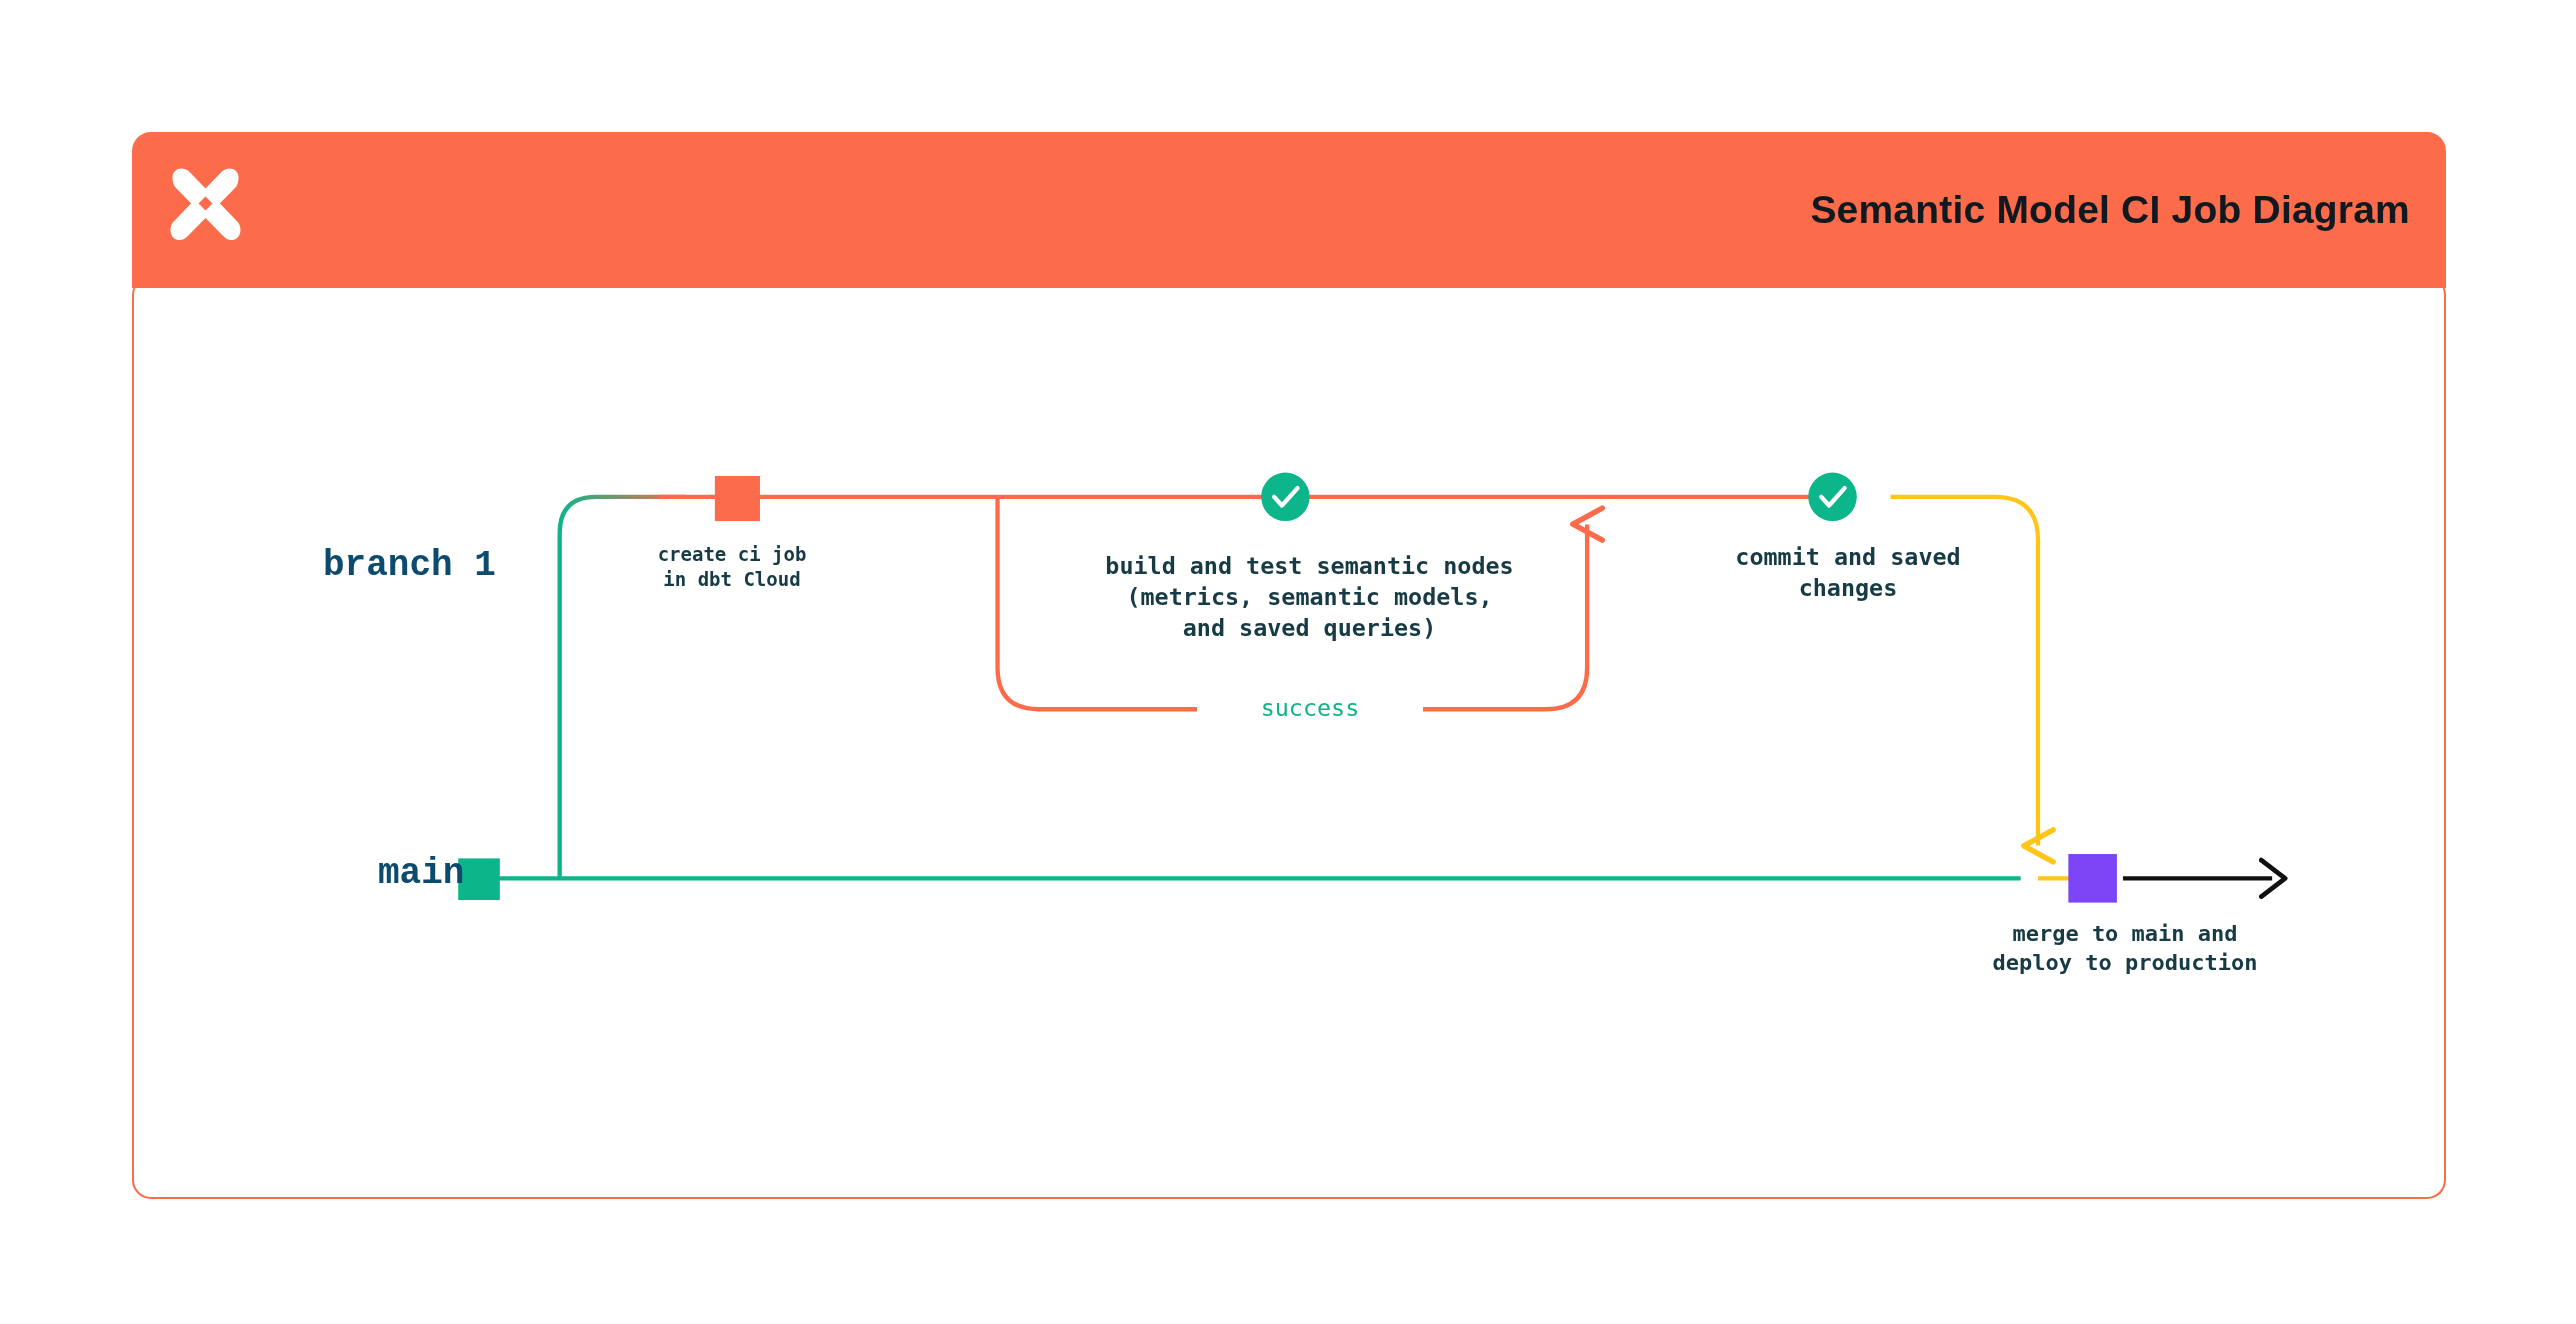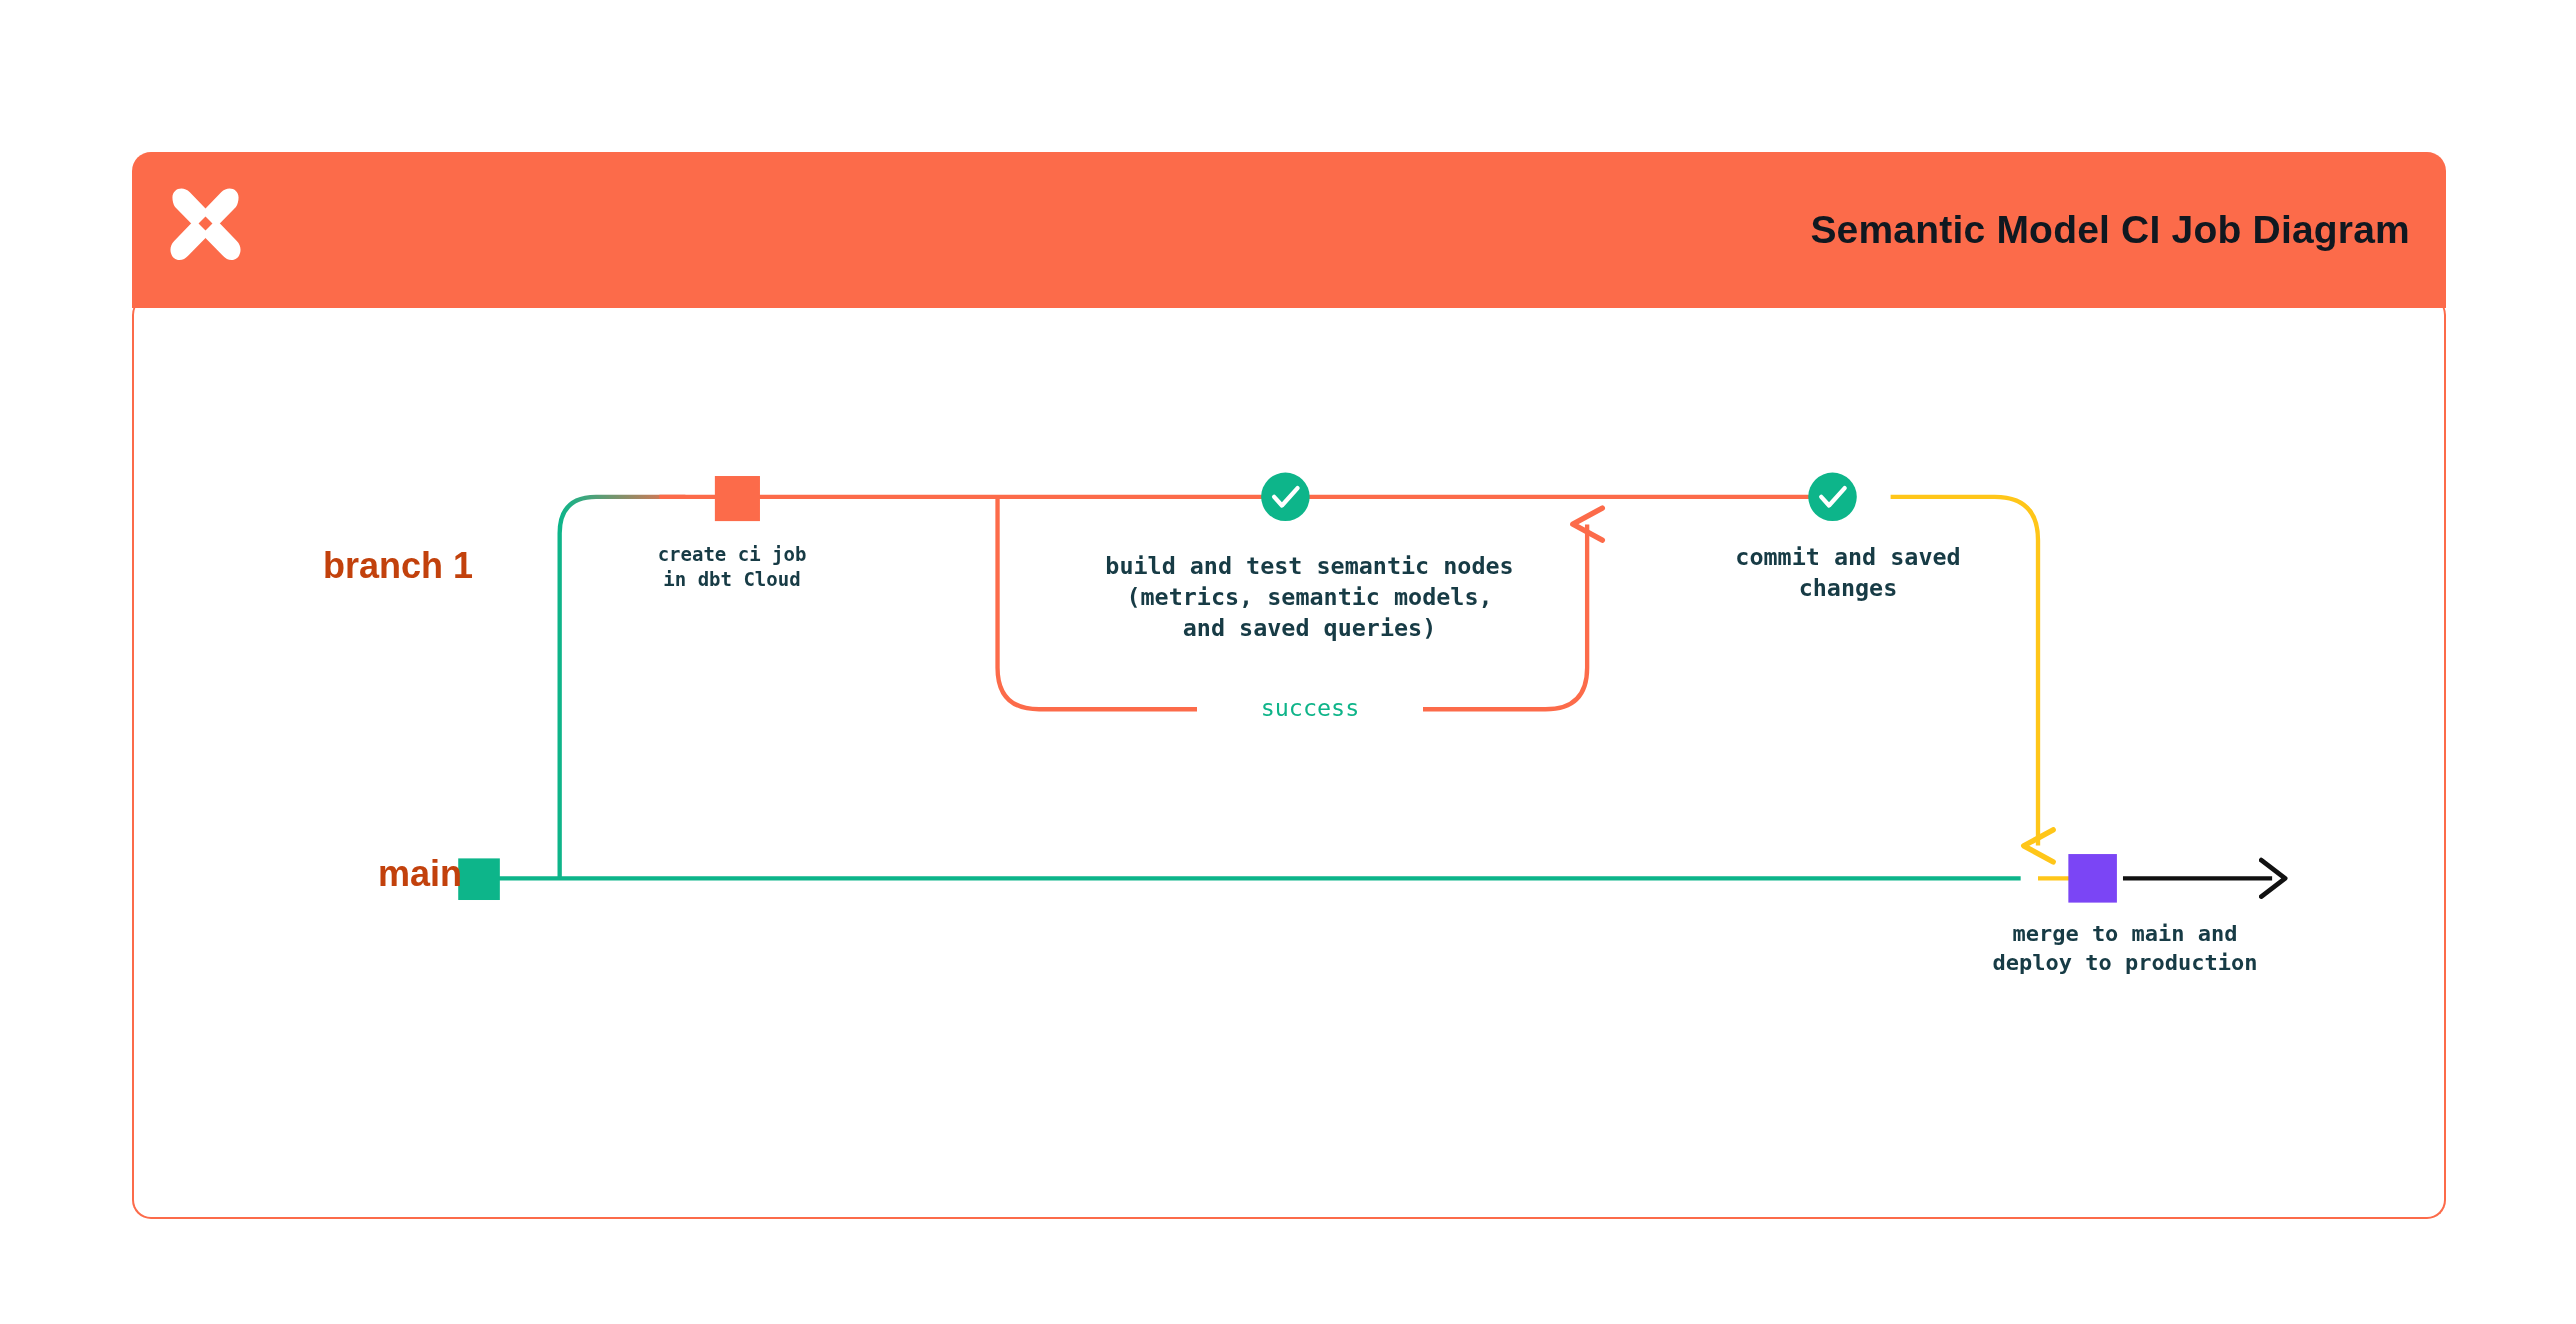--- a/index.html
+++ b/index.html
@@ -19,21 +19,20 @@
     background: #ffffff;
   }
 
   
   .card {
     position: absolute;
     left: 132px;
     top: 132px;
     width: 2314px;
     height: 1067px;
-    margin-top: 20px;
   }
 
   .card-header {
     position: absolute;
     left: 0;
     top: 0;
     width: 100%;
     height: 156px;
     background: #FC6B4A;
     border-radius: 19px 19px 0 0;
@@ -90,23 +89,23 @@
     font-family: "DejaVu Sans Mono", monospace;
     font-weight: 700;
     color: #173B45;
     text-align: center;
     white-space: pre;
     line-height: 1.33;
   }
 
   .branch-name {
     position: absolute;
-    font-family: Liberation Sans, sans-serif;
+    font-family: Liberation Mono, monospace;
     font-weight: 700;
-    color: #c2410c;
+    color: #0c4a6e;
     white-space: nowrap;
   }
 
   .branch-name.b1 { left: 323px; top: 545px; font-size: 36px; }
   .branch-name.mn { left: 332px; top: 853px; font-size: 36px; margin-left: 46px; }
 
   .node-lbl-1 { left: 550px;  top: 542px; width: 364px; font-size: 19px; }
   .node-lbl-2 { left: 980px; top: 551px; width: 659px; font-size: 23.4px; }
   .node-lbl-3 { left: 1631px; top: 542px; width: 434px; font-size: 23.4px; }
   .node-lbl-4 { left: 1839px; top: 919px; width: 572px; font-size: 22px; }

